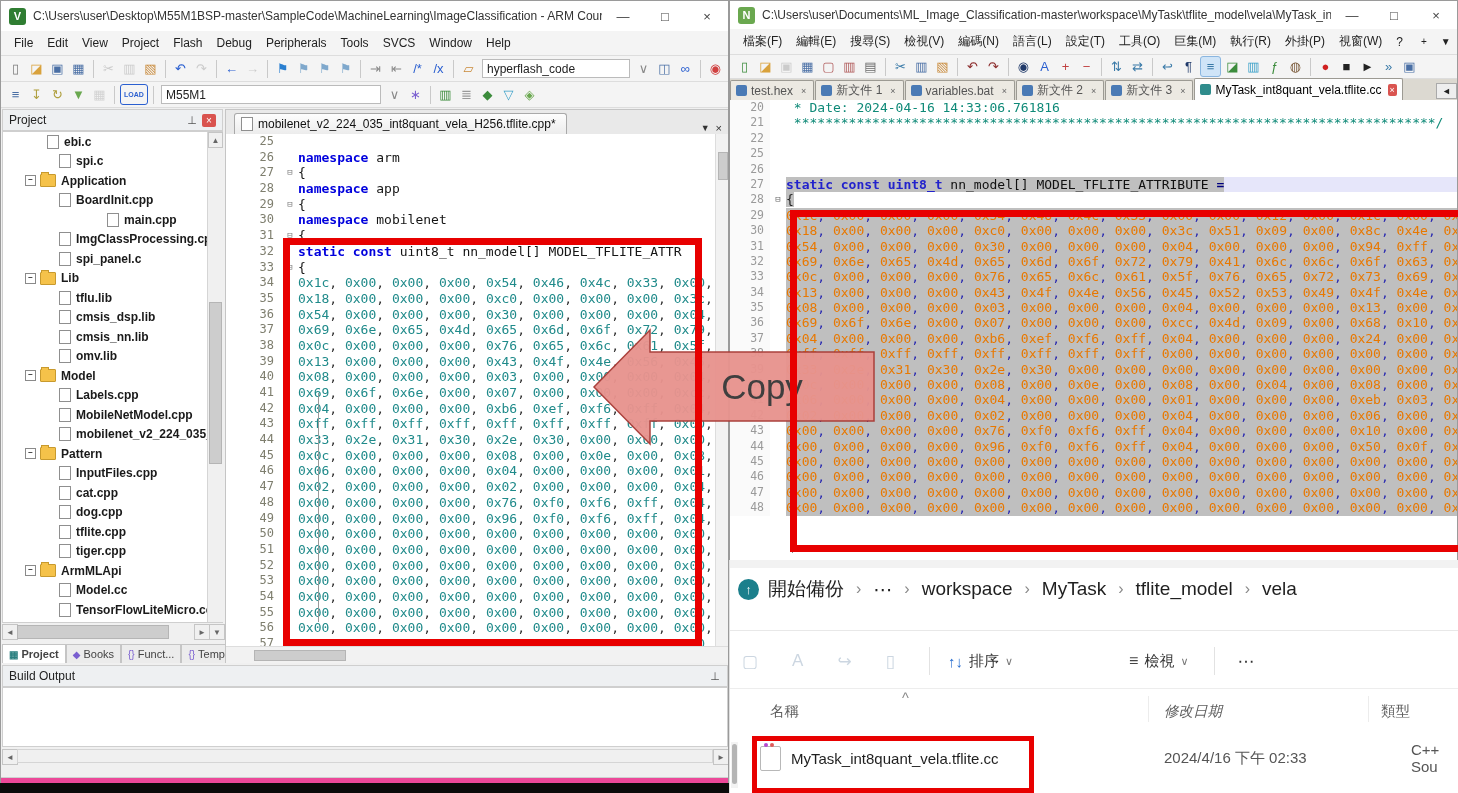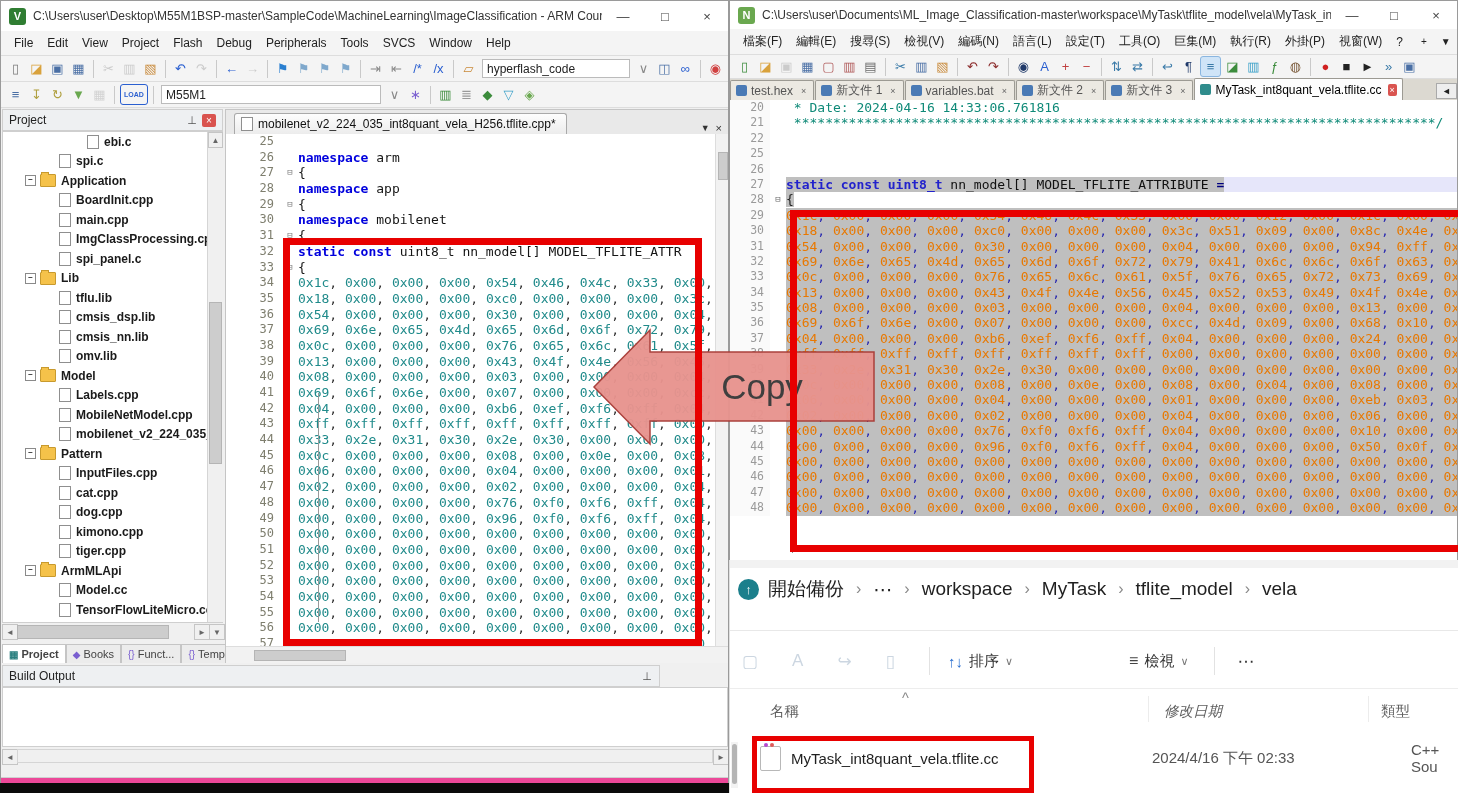--- a/index.html
+++ b/index.html
@@ -172,38 +172,38 @@
         <div class="tb-ico" style="color: rgb(106, 168, 79);">◈</div>
       </div>
 
     <div class="panel-head" style="left:1px;top:108px;width:221px;">
       <span>Project</span>
       <span class="sp"></span>
       <span class="pin-ico">⊥</span>
       <span class="x-ico">×</span>
     </div>
     <div id="ptree">
-        <div class="trow" style="padding-left: 84px;">
+        <div class="trow" style="padding-left: 44px;">
           <span class="ico-page"></span>
           <span>ebi.c</span>
         </div>
         <div class="trow" style="padding-left: 56px;">
           <span class="ico-page"></span>
           <span>spi.c</span>
         </div>
         <div class="trow" style="padding-left: 22px;">
           <span class="texp">−</span>
           <span class="ico-folder"></span>
           <span>Application</span>
         </div>
         <div class="trow" style="padding-left: 56px;">
           <span class="ico-page"></span>
           <span>BoardInit.cpp</span>
         </div>
-        <div class="trow" style="padding-left: 56px;">
+        <div class="trow" style="padding-left: 56px; margin-left: 48px;">
           <span class="ico-page"></span>
           <span>main.cpp</span>
         </div>
         <div class="trow" style="padding-left: 56px;">
           <span class="ico-page"></span>
           <span>ImgClassProcessing.cpp</span>
         </div>
         <div class="trow" style="padding-left: 56px;">
           <span class="ico-page"></span>
           <span>spi_panel.c</span>
@@ -258,21 +258,21 @@
         <div class="trow" style="padding-left: 56px;">
           <span class="ico-page"></span>
           <span>cat.cpp</span>
         </div>
         <div class="trow" style="padding-left: 56px;">
           <span class="ico-page"></span>
           <span>dog.cpp</span>
         </div>
         <div class="trow" style="padding-left: 56px;">
           <span class="ico-page"></span>
-          <span>kimono.cpp</span>
+          <span>tflite.cpp</span>
         </div>
         <div class="trow" style="padding-left: 56px;">
           <span class="ico-page"></span>
           <span>tiger.cpp</span>
         </div>
         <div class="trow" style="padding-left: 22px;">
           <span class="texp">−</span>
           <span class="ico-folder"></span>
           <span>ArmMLApi</span>
         </div>
@@ -360,21 +360,21 @@
         </div>
       <div class="abs" style="left:92px;top:283px;width:1px;height:229px;background:#999;"></div>
       <div class="abs" style="left:489px;top:24px;width:13px;height:512px;background:#f2f2f2;border-left:1px solid #ddd;">
         <div class="thumb" style="left:2px;top:18px;width:8px;height:26px;"></div>
       </div>
       <div class="abs" style="left:0;top:536px;right:0;height:16px;background:#f2f2f2;border-top:1px solid #ddd;">
         <div class="thumb" style="left:28px;top:3px;width:90px;height:9px;"></div>
       </div>
     </div>
 
-    <div class="panel-head" style="left:1px;top:664px;width:658px;">
+    <div class="panel-head" style="left:1px;top:664px;width:726px;">
       <span>Build Output</span>
       <span class="sp"></span>
       <span class="pin-ico">⊥</span>
     </div>
     <div class="abs" style="left:1px;top:686px;width:726px;height:60px;background:#fff;border:1px solid #cfcfcf;box-sizing:border-box;"></div>
     <div class="scroll-btn" style="left:1px;top:748px;width:14px;height:14px;">◄</div>
     <div class="abs" style="left:16px;top:748px;width:696px;height:14px;background:#f0f0f0;border:1px solid #d5d5d5;box-sizing:border-box;"></div>
     <div class="scroll-btn" style="left:712px;top:748px;width:14px;height:14px;">►</div>
     <div class="abs" style="left:0;top:764px;width:728px;height:19px;background:#ec4899;border-top:1px solid #cfcfcf;display:flex;align-items:center;margin-top:12px;">
       <span style="margin-left:630px;font-size:11px;color:#333;white-space:nowrap;">Nuvoton Nu-Lin</span>
@@ -558,21 +558,21 @@
     <div class="abs colhead" style="left:651px;top:142px;">類型</div>
     <div class="abs" style="left:418px;top:136px;width:1px;height:26px;background:#ececec;"></div>
     <div class="abs" style="left:638px;top:136px;width:1px;height:26px;background:#ececec;"></div>
 
     <div class="abs filerow" style="left:30px;top:178px;right:0;height:40px;">
       <span style="width:19px;height:23px;background:#fff;border:1px solid #b8b8b8;border-radius:2px;position:relative;margin-right:10px;">
         <span style="position:absolute;left:3px;top:-4px;width:4px;height:4px;border-radius:50%;background:#b44ad0;"></span>
         <span style="position:absolute;left:9px;top:-4px;width:4px;height:4px;border-radius:50%;background:#e05a5a;"></span>
       </span>
       <span>MyTask_int8quant_vela.tflite.cc</span>
-      <span style="position:absolute;left:392px;color:#555;">2024/4/16 下午 02:33</span>
+      <span style="position:absolute;left:404px;color:#555;">2024/4/16 下午 02:33</span>
       <span style="position:absolute;left:651px;color:#555;">C++ Sou</span>
     </div>
     <div class="abs" style="left:1px;top:182px;width:7px;height:46px;background:#f3f3f3;">
       <div style="position:absolute;left:1px;top:2px;width:5px;height:40px;background:#b5b5b5;border-radius:3px;"></div>
     </div>
   </div>
 
   <svg class="abs" style="left:560px;top:300px;z-index:30;" width="340" height="170" viewBox="0 0 340 170">
     <polygon points="90,30 34,87 90,144 90,121 314,121 314,52 90,52" fill="#e8938e" stroke="#a83b36" stroke-width="1.5" opacity="0.96"></polygon>
     <text id="copy-arrow-text" x="202" y="99" text-anchor="middle" font-family="Liberation Sans, sans-serif" font-size="35" fill="#3f3f3f">Copy</text>

